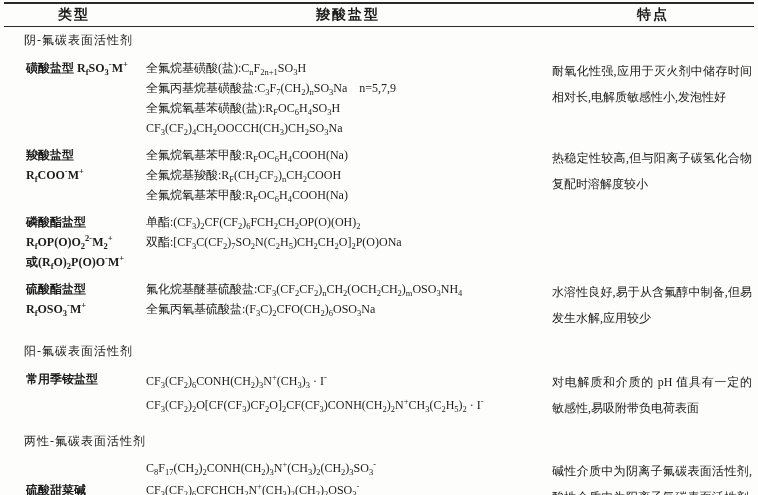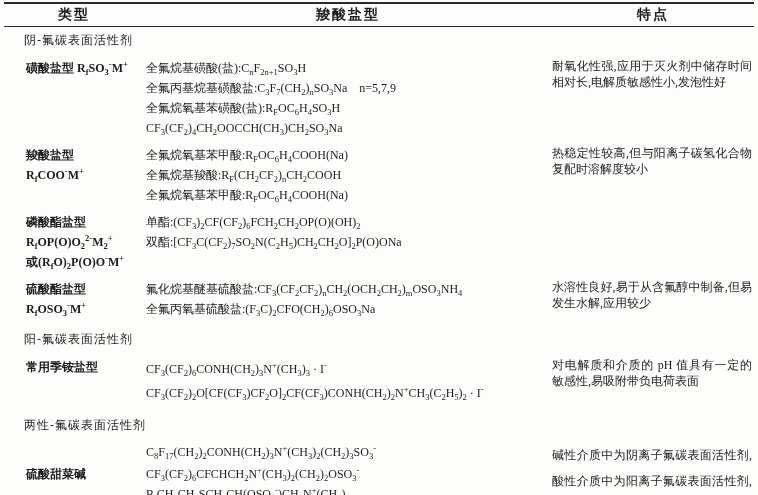--- a/index.html
+++ b/index.html
@@ -14,21 +14,21 @@
     display:grid;grid-template-columns:140px 408px 202px;
     align-items:center;height:22px;border-bottom:1px solid #2a2a2a;
     font-size:14px;
     font-weight:bold;
   }
   .hdr > div{text-align:center;letter-spacing:2px;}
   .section-title{padding:5px 0 3px 20px;letter-spacing:1px;}
   .row{display:grid;grid-template-columns:136px 412px 202px;margin:6px 0 7px 0;}
   .cell-type{padding-left:22px;line-height:20px;font-weight:bold;}
   .cell-ex{padding-left:6px;line-height:20px;}
-  .cell-ft{line-height:16px;padding-right:2px;text-align:justify;}
+  .cell-ft{line-height:26px;padding-right:2px;text-align:justify;}
   .formula{white-space:pre;}
   sub,sup{font-size:8.5px;line-height:0;}
   sub{vertical-align:-0.35em;}
   sup{vertical-align:0.55em;}
   .row-b .cell-ex .formula{line-height:24px;}
   .secC{display:grid;grid-template-columns:136px 412px 202px;margin:5px 0 4px 0;}
   .secC .cell-type{grid-column:1;}
   .secC .cell-ex{grid-column:2;padding-bottom:2px;}
   .secC .cell-ft{grid-column:3;grid-row:1 / span 4;line-height:26px;}
   .r1{grid-row:1}.r2{grid-row:2}

